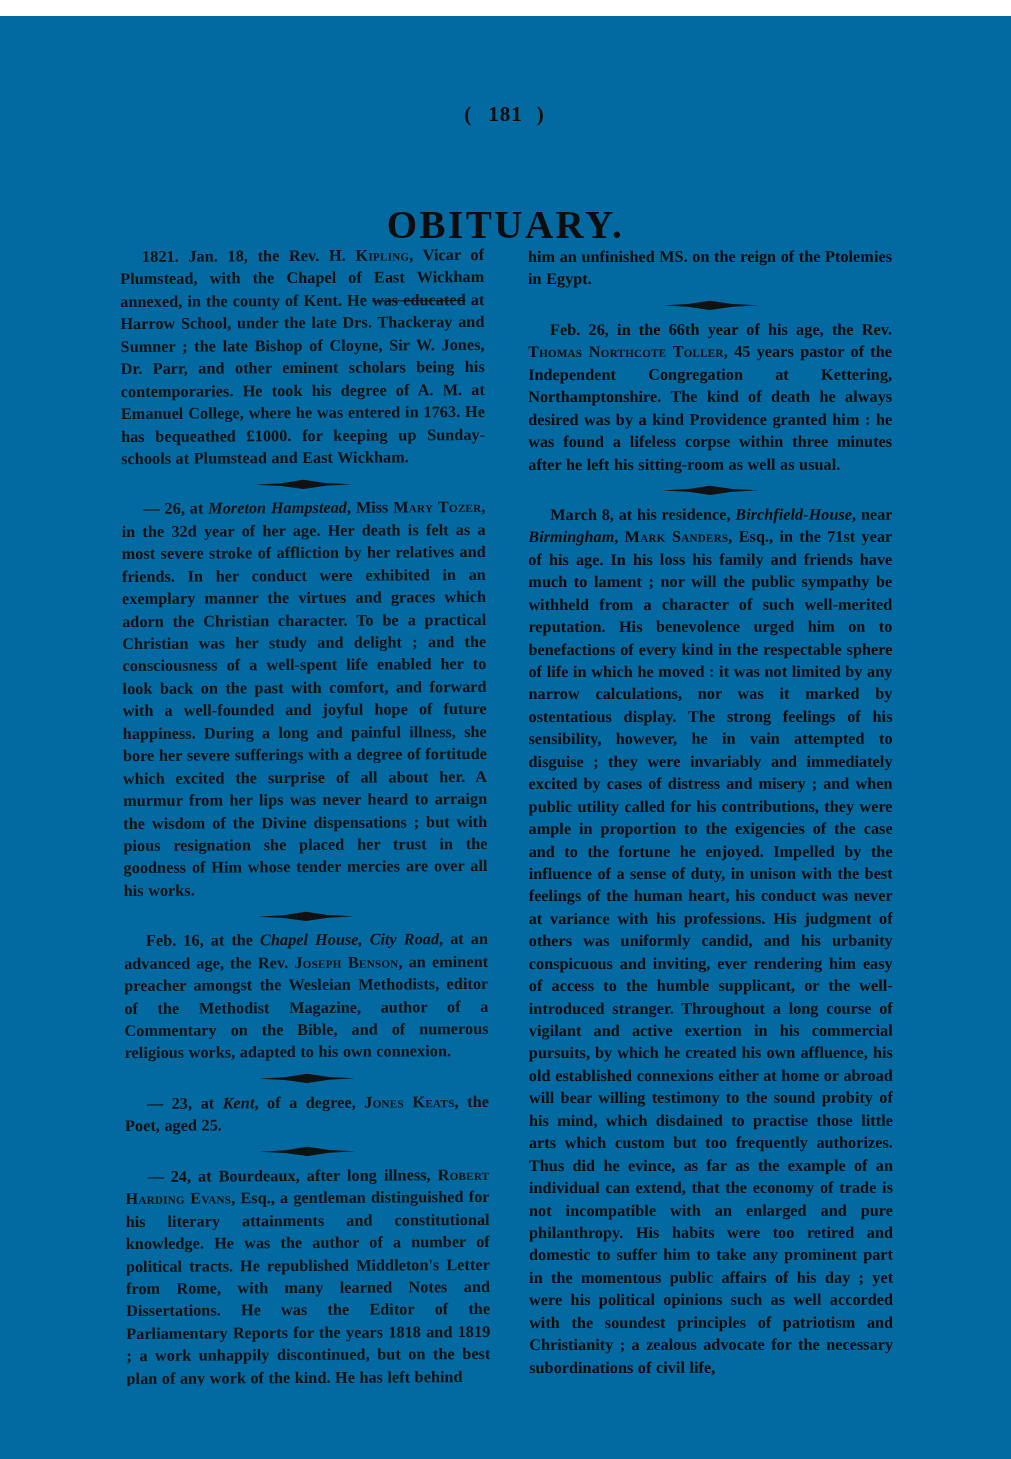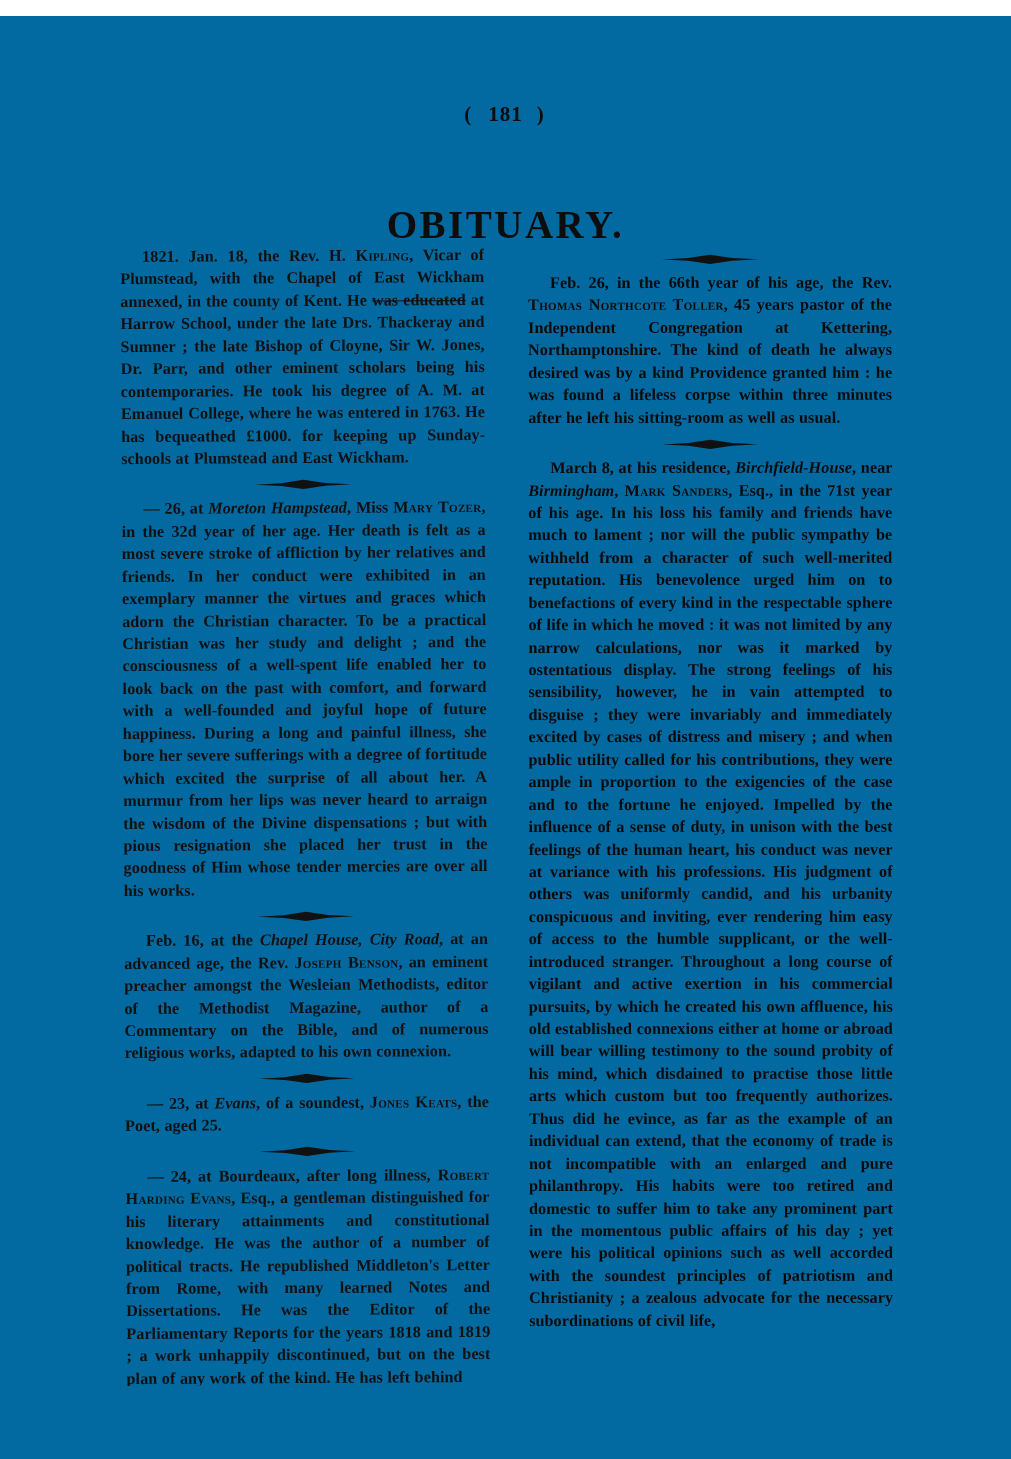--- a/index.html
+++ b/index.html
@@ -156,34 +156,35 @@
       </div>
 
       <p class="entry"><span class="lead">Feb. 16,</span><span> at the </span><span class="it">Chapel House, City Road</span><span>, at an advanced age, the Rev. </span><span class="sc">Joseph Benson</span><span>, an eminent preacher amongst the Wesleian Methodists, editor of the Methodist Magazine, author of a Commentary on the Bible, and of numerous religious works, adapted to his own connexion.</span></p>
 
       <div class="rule">
         <svg width="96" height="11" viewBox="0 0 96 11" aria-hidden="true">
           <path d="M0 5.6 L26 4.2 L48 0.9 L70 4.2 L96 5.6 L70 7.0 L48 10.1 L26 7.0 Z" fill="#111"></path>
         </svg>
       </div>
 
-      <p class="entry"><span class="lead">— 23,</span><span> at </span><span class="it">Evans</span><span>, of a soundest, </span><span class="sc">Jones Keats</span><span>, the Poet, aged 25.</span></p>
+      <p class="entry"><span class="lead">— 23,</span><span> at </span><span class="it">Kent</span><span>, of a degree, </span><span class="sc">Jones Keats</span><span>, the Poet, aged 25.</span></p>
 
       <div class="rule">
         <svg width="96" height="11" viewBox="0 0 96 11" aria-hidden="true">
           <path d="M0 5.6 L26 4.2 L48 0.9 L70 4.2 L96 5.6 L70 7.0 L48 10.1 L26 7.0 Z" fill="#111"></path>
         </svg>
       </div>
 
       <p class="entry"><span class="lead">— 24,</span><span> at Bourdeaux, after long illness, </span><span class="sc">Robert Harding Evans</span><span>, Esq., a gentleman distinguished for his literary attainments and constitutional knowledge.  He was the author of a number of political tracts.  He republished Middleton's Letter from Rome, with many learned Notes and Dissertations.  He was the Editor of the Parliamentary Reports for the years 1818 and 1819 ; a work unhappily discontinued, but on the best plan of any work of the kind.  He has left behind</span></p>
 
     </div>
 
     <div class="col col-right">
 
+      <p class="entry"><span>him an unfinished MS. on the reign of the Ptolemies in Egypt.</span></p>
 
       <div class="rule">
         <svg width="96" height="11" viewBox="0 0 96 11" aria-hidden="true">
           <path d="M0 5.6 L26 4.2 L48 0.9 L70 4.2 L96 5.6 L70 7.0 L48 10.1 L26 7.0 Z" fill="#111"></path>
         </svg>
       </div>
 
       <p class="entry"><span class="lead">Feb. 26,</span><span> in the 66th year of his age, the Rev. </span><span class="sc">Thomas Northcote Toller</span><span>, 45 years pastor of the Independent Congregation at Kettering, Northamptonshire.  The kind of death he always desired was by a kind Providence granted him :  he was found a lifeless corpse within three minutes after he left his sitting-room as well as usual.</span></p>
 
       <div class="rule">

